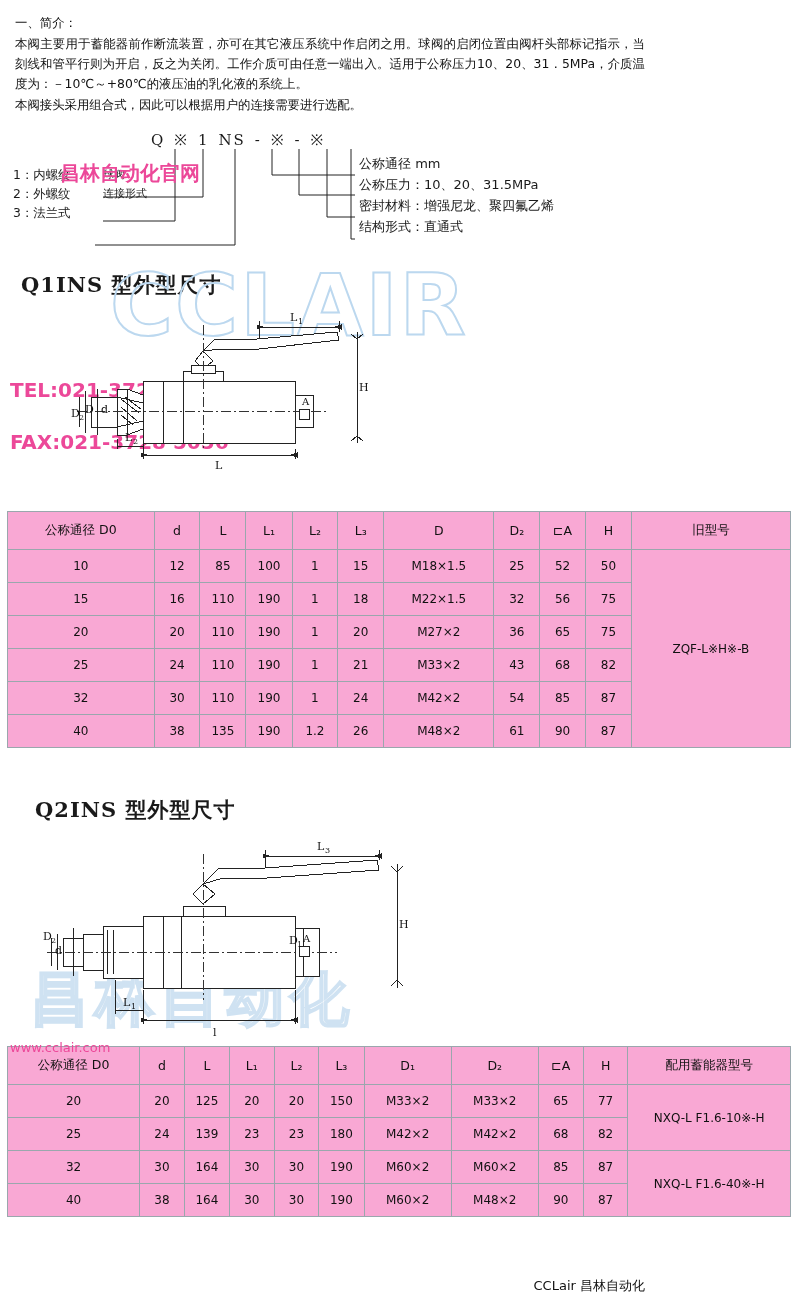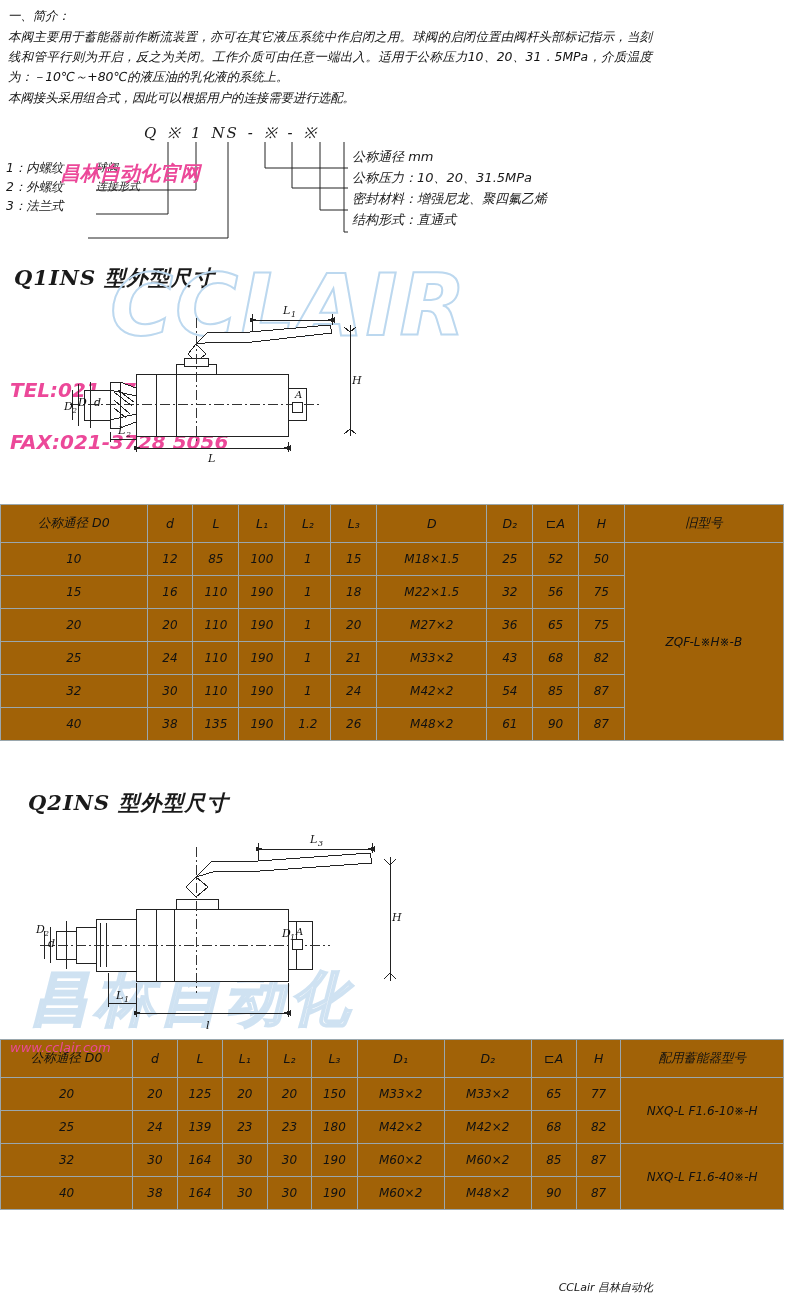--- a/index.html
+++ b/index.html
@@ -12,23 +12,22 @@
     height: 1301px;
     position: relative;
     font-family: "DejaVu Sans", "Liberation Sans", sans-serif;
     color: #1a1a1a;
     overflow: hidden;
   }
   .page {
     position: relative;
     width: 660px;
     height: 1301px;
-    padding: 0;
+    padding: 7px;
     box-sizing: border-box;
-    font-style: italic;
   }
 
   
   .intro {
     padding: 6px 8px 0 8px;
     font-size: 12.4px;
     line-height: 20px;
     color: #111;
   }
   .intro p {
@@ -125,40 +124,40 @@
     width: 800px;
   }
   .drawing svg { display: block; }
 
   
   table.spec {
     border-collapse: collapse;
     margin: 0 auto;
     width: 784px;
     font-size: 12px;
-    background: #a16207;
+    background: #f9a8d4;
   }
   table.spec th, table.spec td {
     border: 1px solid #9aa7ad;
     text-align: center;
     padding: 9px 2px;
     font-weight: normal;
     color: #111;
   }
   table.spec th {
     font-size: 12.5px;
     padding: 10px 2px;
   }
   table.spec td.narrow, table.spec th.narrow { width: 42px; }
 
   .footer-brand {
     position: absolute;
-    right: 7px;
+    right: 15px;
     bottom: 6px;
-    font-size: 11px;
+    font-size: 13px;
     color: #111;
     margin-top: 48px;
   }
 </style>
 </head>
 <body>
 
 <div class="page">
 
   <div class="intro">

